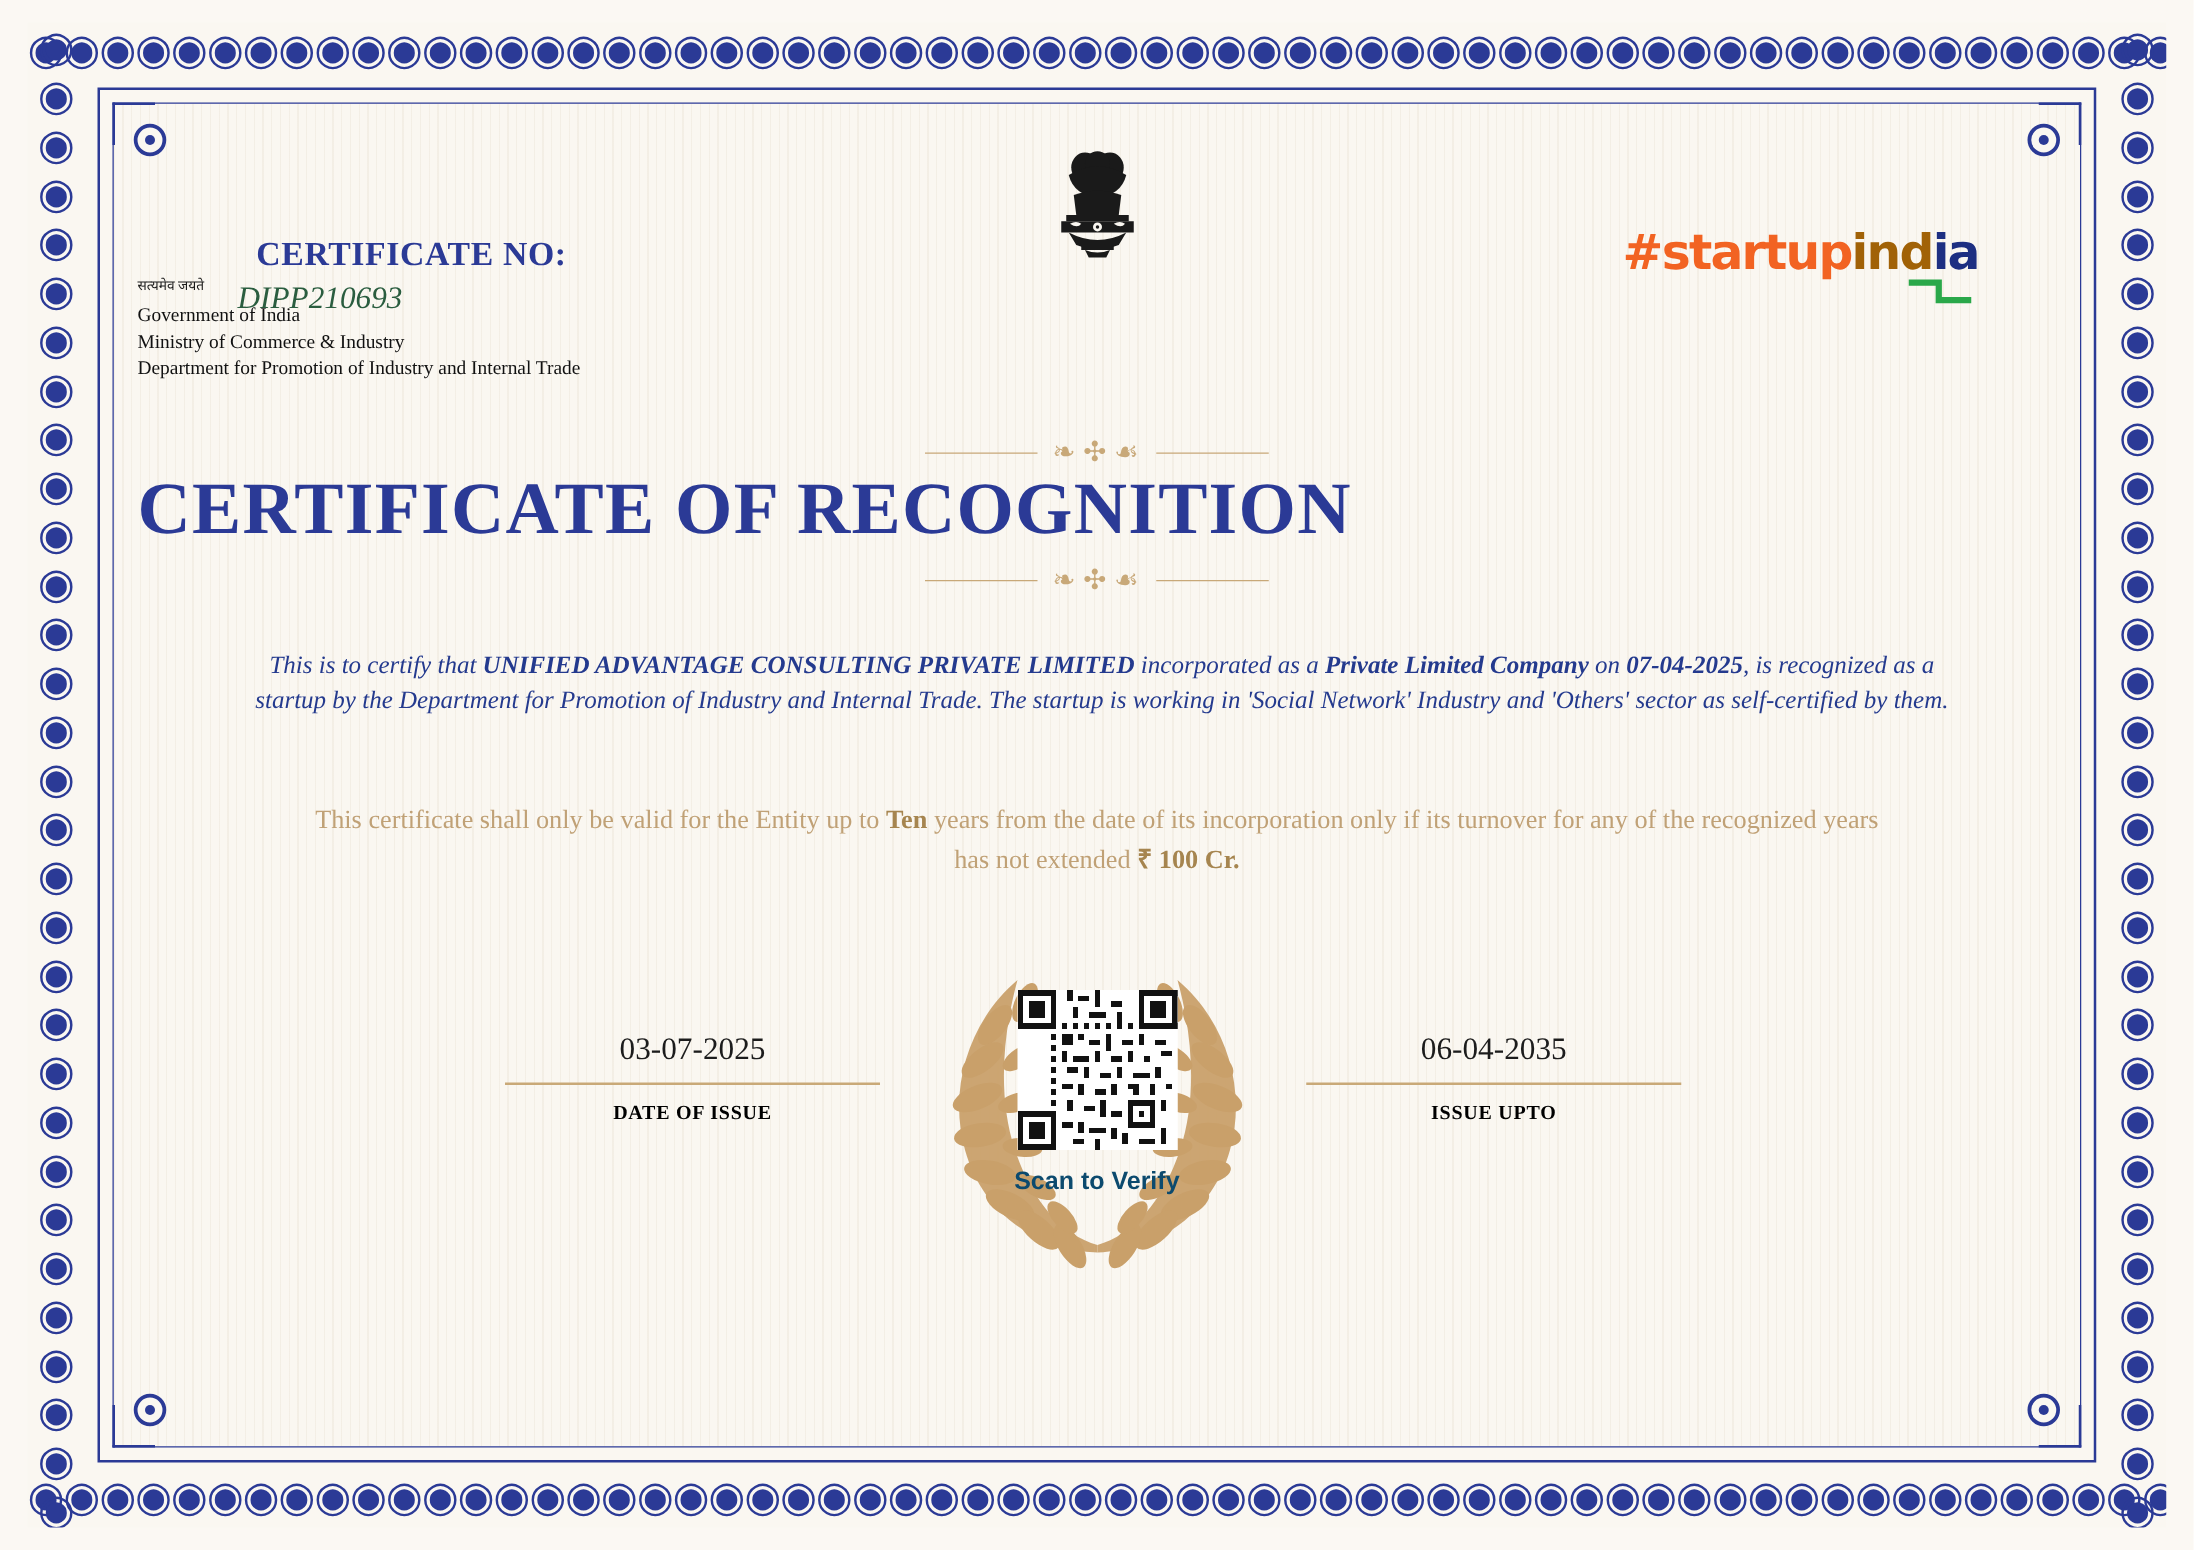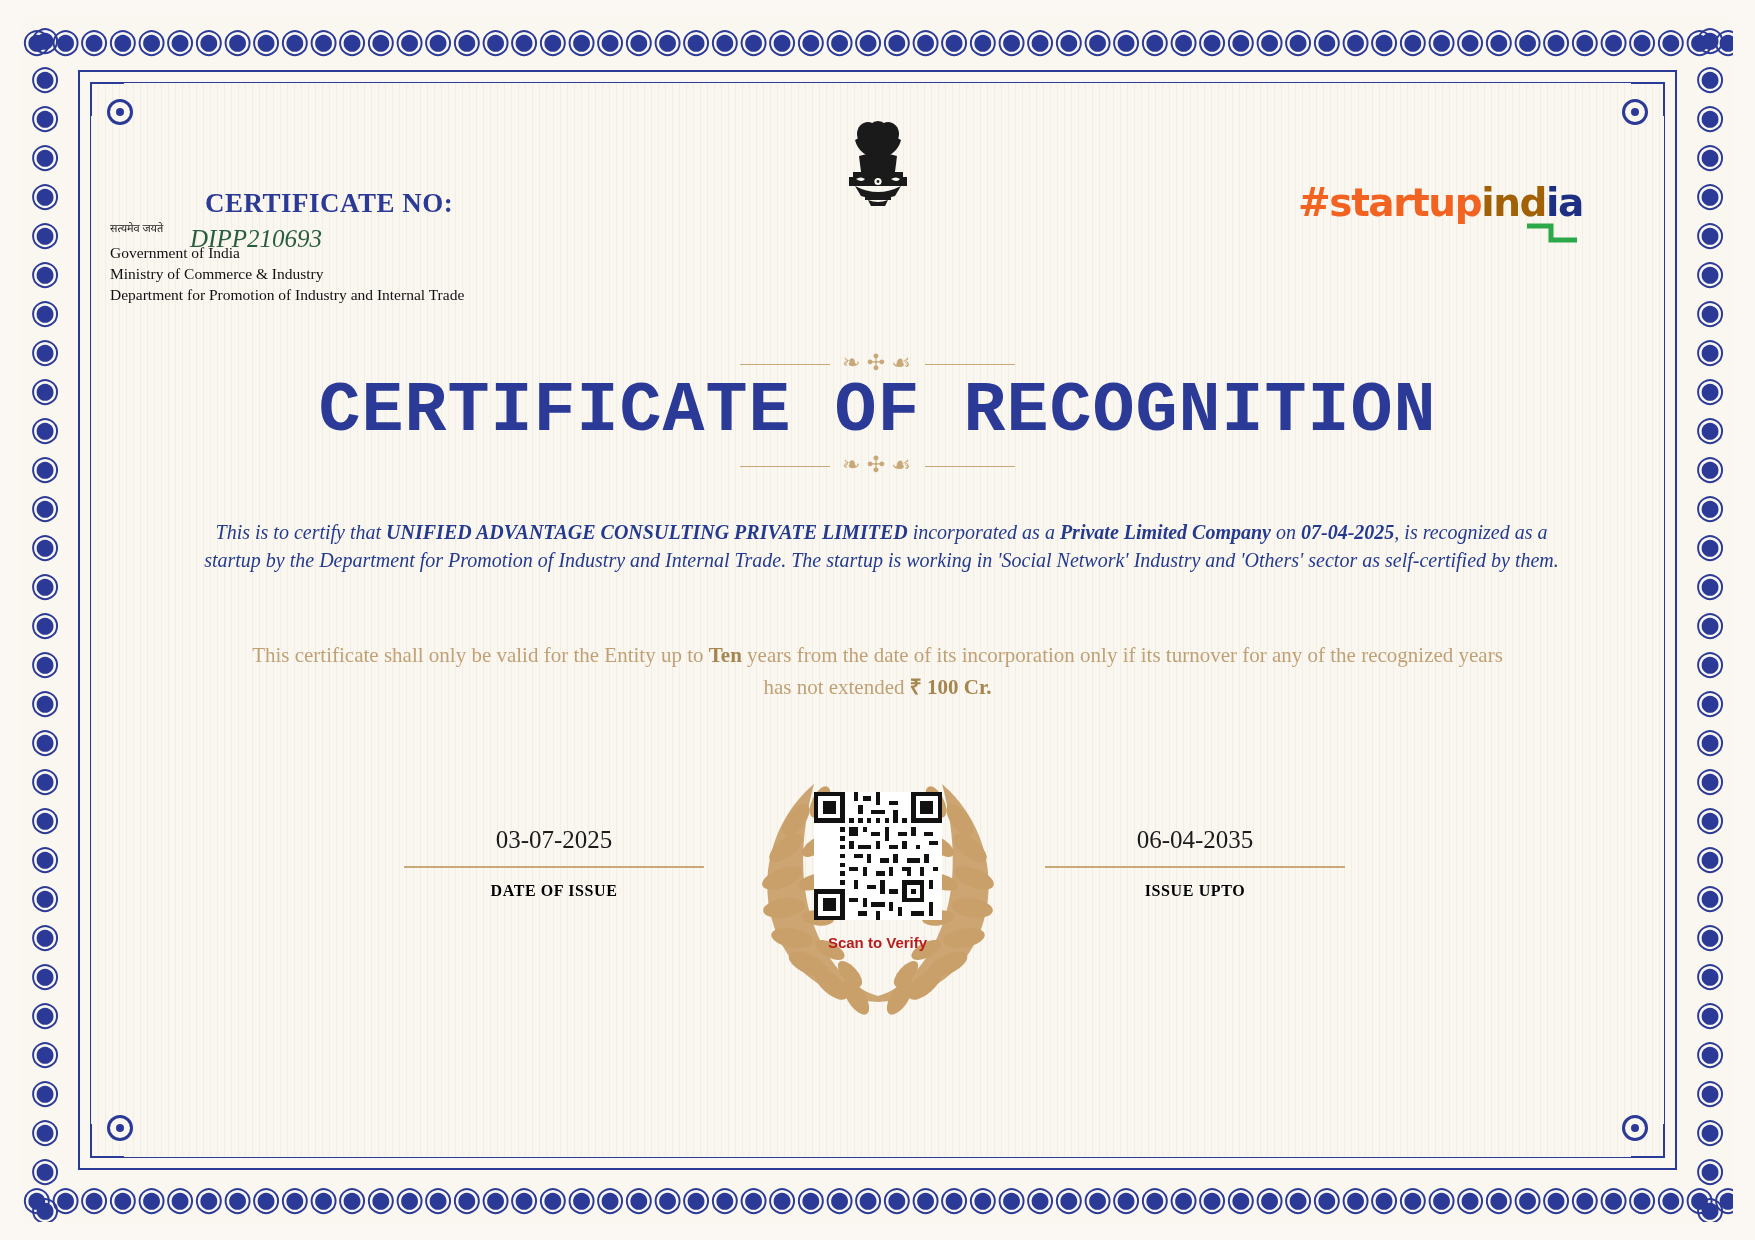--- a/index.html
+++ b/index.html
@@ -213,26 +213,25 @@
     vertical-align: middle;
     margin: 0 12px;
   }
   .flourish-top { top: 250px; }
   .flourish-bottom { top: 352px; }
 
   .title {
     position: absolute;
     left: 0; right: 0;
     top: 272px;
-    text-align: center;
-    font-size: 70px;
+    font-size: 59px;
     font-weight: bold;
     color: #2b3a96;
     letter-spacing: 1px;
-    font-family: Liberation Mono, monospace;
+    font-family: Liberation Serif, serif;
   }
 
   
   .body-text {
     position: absolute;
     left: 88px;
     right: 80px;
     top: 418px;
     text-align: center;
     font-size: 20px;
@@ -304,23 +303,23 @@
     transform: translateX(-50%);
     width: 128px;
     height: 128px;
     background: #ffffff;
   }
   .qr-caption {
     position: absolute;
     left: 0; right: 0;
     top: 184px;
     font-family: "Liberation Sans", sans-serif;
-    font-size: 15px;
+    font-size: 20px;
     font-weight: bold;
-    color: #b91c1c;
+    color: #0c4a6e;
   }
   .wreath {
     position: absolute;
     left: 0; top: 0;
     width: 300px;
     height: 270px;
     pointer-events: none;
   }
 </style>
 </head>

